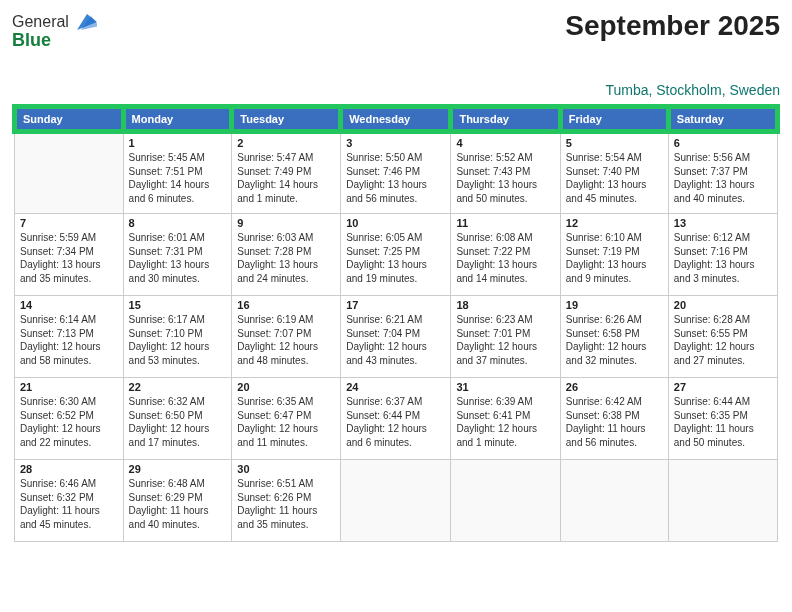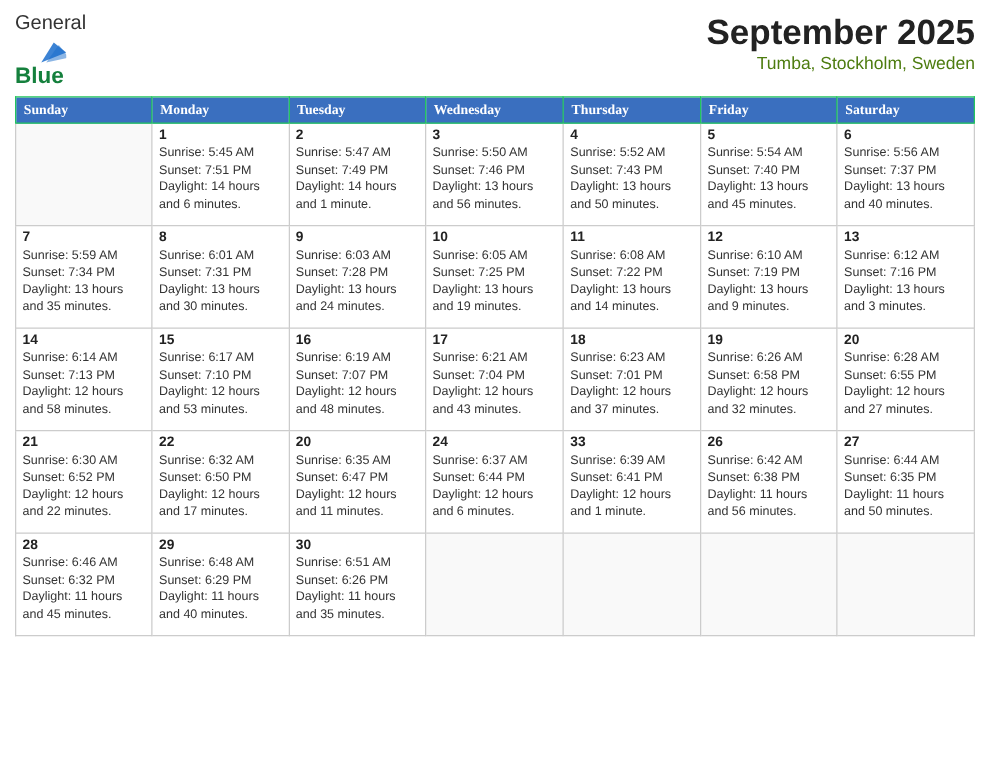--- a/index.html
+++ b/index.html
@@ -37,35 +37,35 @@
       text-align: right;
     }
     .month-title {
       font-size: 28px;
       font-weight: bold;
       color: #222;
       text-align: right;
     }
     .location {
       font-size: 14px;
-      color: #4d7c0f;
+      color: #0f766e;
+      margin-top: 40px;
     }
     .calendar {
       width: 100%;
       border-collapse: collapse;
     }
     .calendar th {
       background: #3a6fbf;
       color: #fff;
       font-size: 11px;
       font-weight: bold;
       padding: 4px 6px;
       text-align: left;
-      border: 1px solid #22c55e;
-      font-family: Liberation Serif, serif;
+      border: 5px solid #22c55e;
     }
     .calendar td {
       border: 1px solid #ccc;
       vertical-align: top;
       padding: 3px 5px;
       width: 113px;
       height: 82px;
       font-size: 9px;
       color: #333;
       background: #fff;
@@ -86,21 +86,21 @@
       color: #333;
     }
   </style>
 </head>
 <body>
 
 <div class="container">
   <div class="header">
     <div class="logo">
       <div>
-        <div style="display:flex;align-items:center;gap:2px;flex-direction:column;">
+        <div style="display:flex;align-items:center;gap:2px;">
           <span class="logo-general">General</span>
           <svg class="logo-icon" viewBox="0 0 24 20" xmlns="http://www.w3.org/2000/svg">
             <polygon points="4,18 14,2 24,10" fill="#1a6dcc" opacity="0.85"></polygon>
             <polygon points="8,18 18,4 26,14" fill="#1a6dcc" opacity="0.5"></polygon>
           </svg>
         </div>
         <span class="logo-blue" style="font-size:18px;font-weight:bold;color:#15803d;display:block;margin-top:-4px;">Blue</span>
       </div>
     </div>
     <div class="title-block">
@@ -220,21 +220,21 @@
           </td>
           <td>
             <span class="day-num">20</span>
             <div class="day-info">Sunrise: 6:35 AM<br>Sunset: 6:47 PM<br>Daylight: 12 hours<br>and 11 minutes.</div>
           </td>
           <td>
             <span class="day-num">24</span>
             <div class="day-info">Sunrise: 6:37 AM<br>Sunset: 6:44 PM<br>Daylight: 12 hours<br>and 6 minutes.</div>
           </td>
           <td>
-            <span class="day-num">33</span>
+            <span class="day-num">31</span>
             <div class="day-info">Sunrise: 6:39 AM<br>Sunset: 6:41 PM<br>Daylight: 12 hours<br>and 1 minute.</div>
           </td>
           <td>
             <span class="day-num">26</span>
             <div class="day-info">Sunrise: 6:42 AM<br>Sunset: 6:38 PM<br>Daylight: 11 hours<br>and 56 minutes.</div>
           </td>
           <td>
             <span class="day-num">27</span>
             <div class="day-info">Sunrise: 6:44 AM<br>Sunset: 6:35 PM<br>Daylight: 11 hours<br>and 50 minutes.</div>
           </td>

